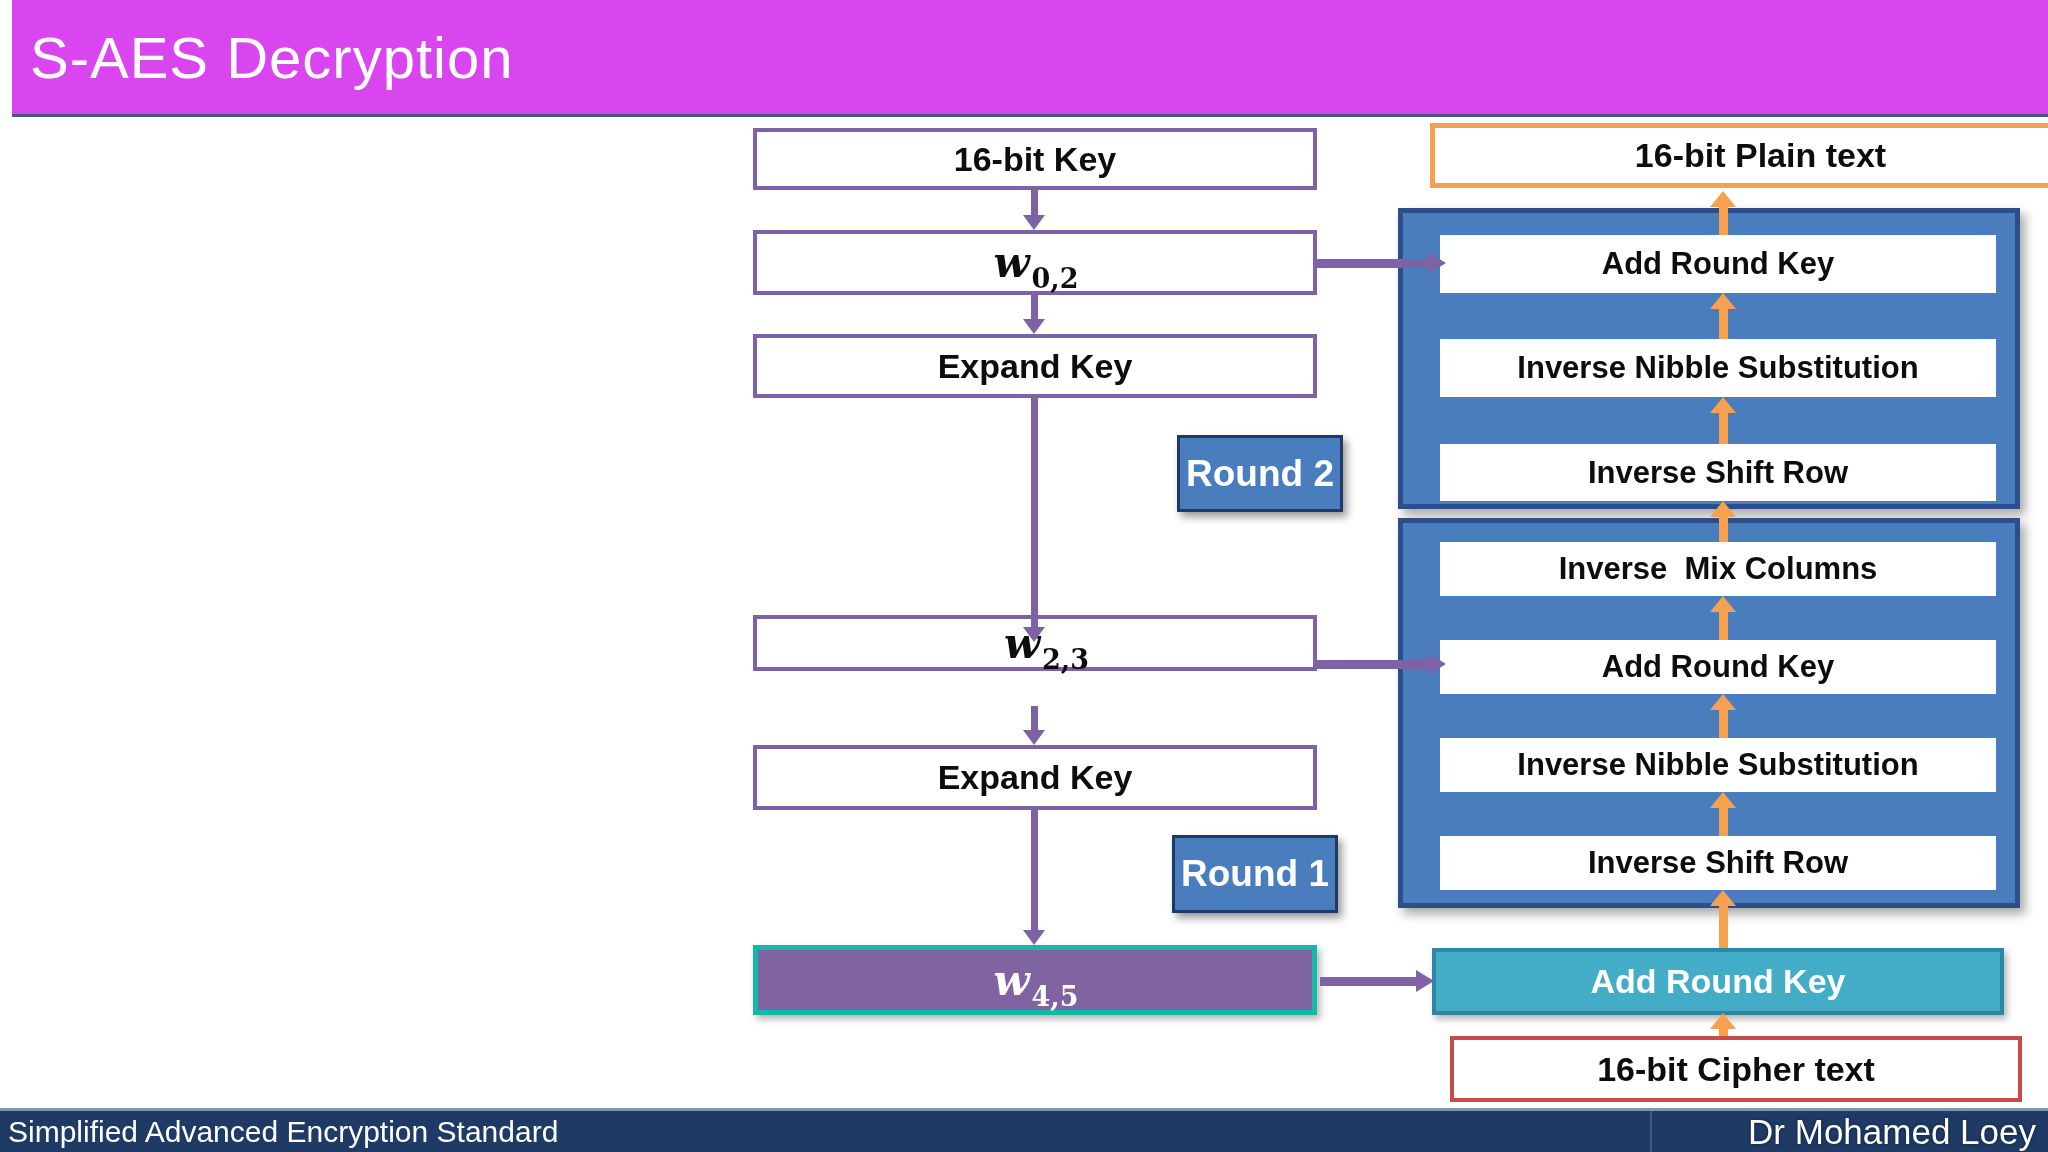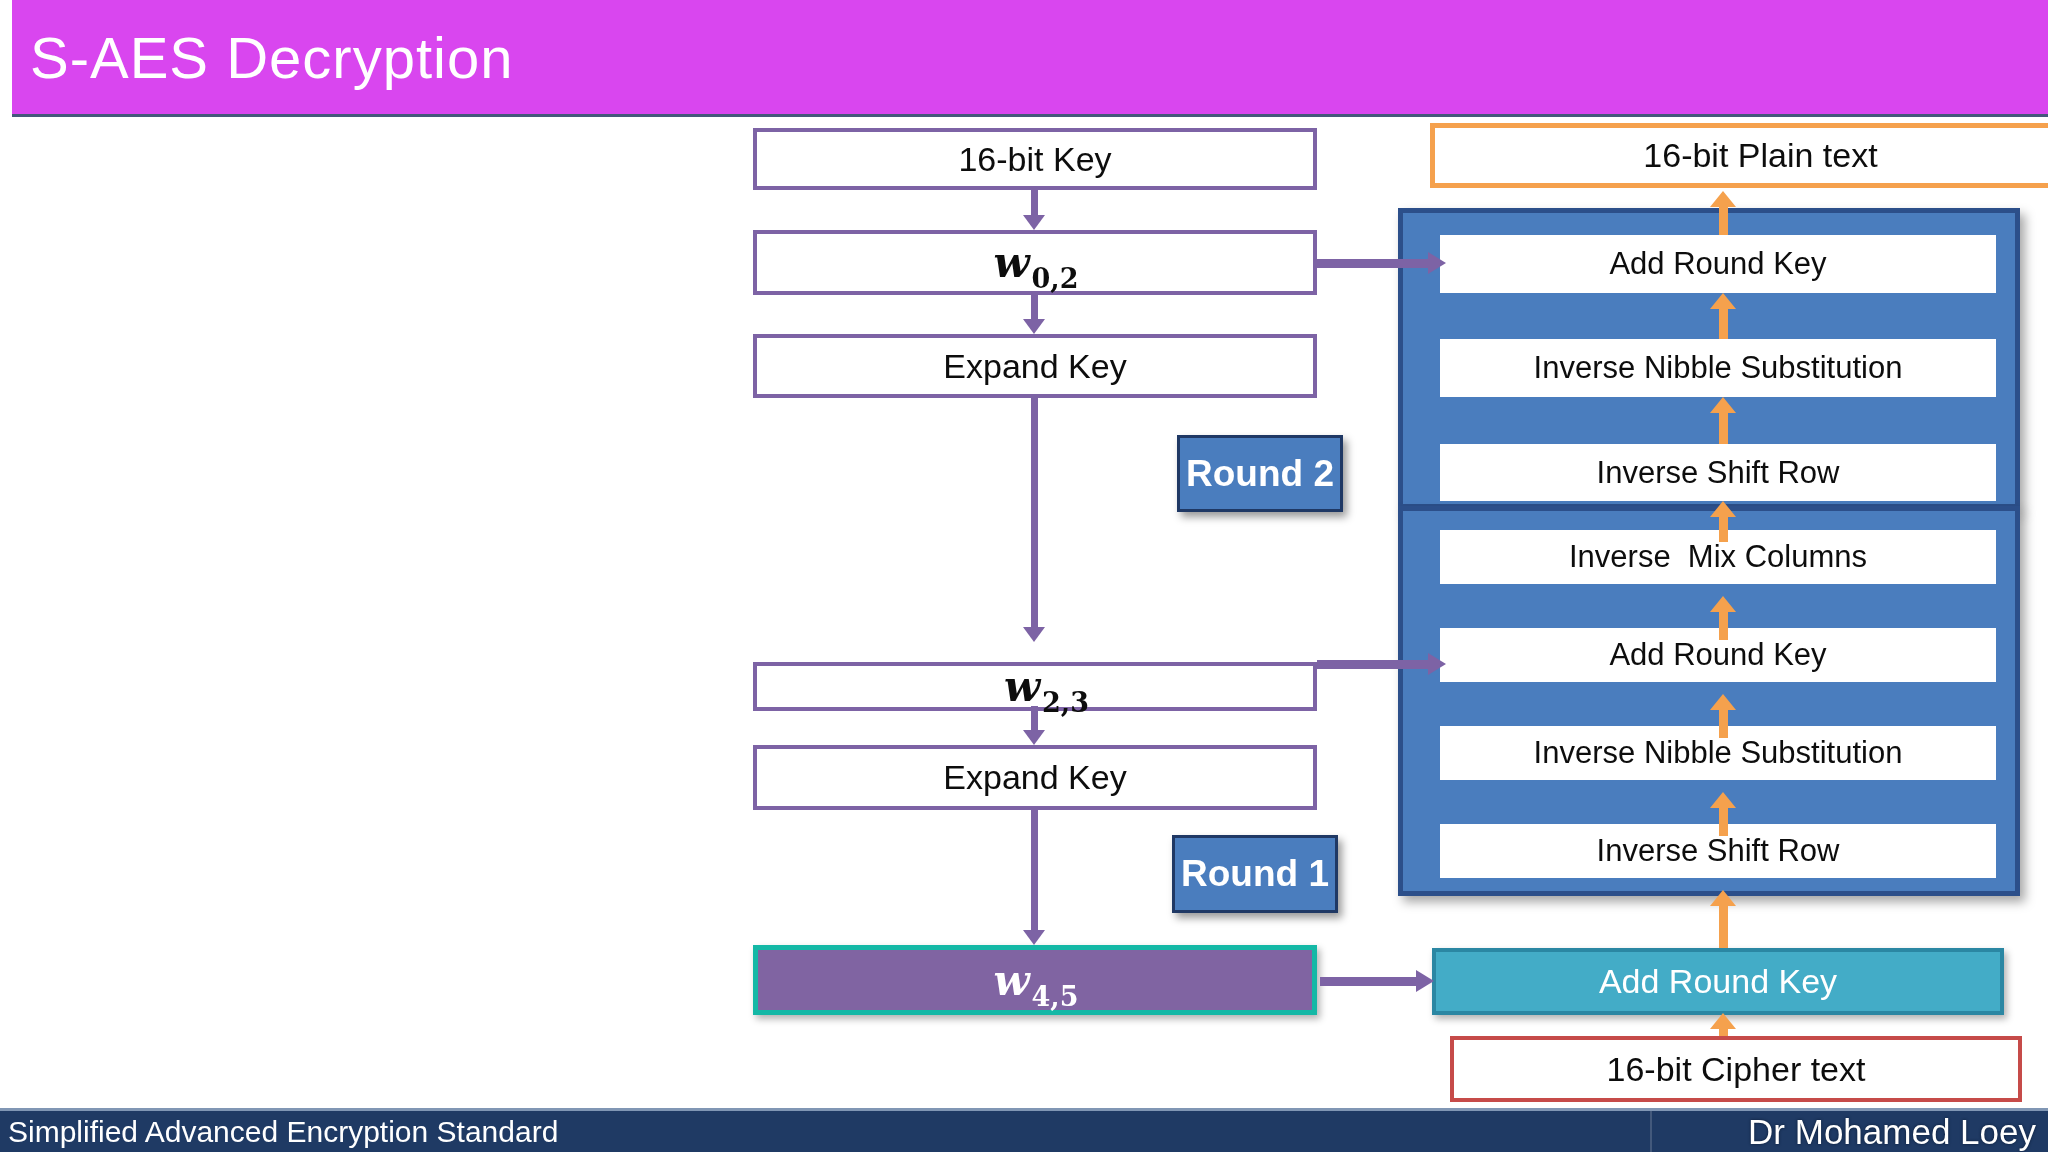--- a/index.html
+++ b/index.html
@@ -16,21 +16,21 @@
   .footerbar{
     position:absolute;left:0;top:1108px;width:2048px;height:41px;background:#1f3a64;
     border-top:3px solid #8096b4;display:flex;align-items:center;justify-content:space-between;
     color:#ffffff;
   }
   .footerbar .fl{font-size:30px;padding-left:8px;}
   .footerbar .fr{font-size:35px;padding-right:12px;text-shadow:0 0 3px rgba(10,25,50,.9);}
   .fdiv{position:absolute;left:1650px;top:1111px;width:2px;height:41px;background:rgba(255,255,255,.16);}
   
   .bx{position:absolute;background:#ffffff;display:flex;align-items:center;justify-content:center;box-sizing:border-box;}
-  .lbl{font-weight:normal;font-size:34px;color:#0d0d0d;white-space:pre;}
+  .lbl{font-weight:bold;font-size:34px;color:#0d0d0d;white-space:pre;}
   .pborder{border:4px solid #7d63a5;}
   .oborder{border:5px solid #f5a14d;}
   .rborder{border:4px solid #c64b49;}
   .purplefill{background:#8064a2;border:5px solid #14b8a6;box-shadow:3px 4px 7px rgba(0,0,0,.3);}
   .tealfill{background:#43acc7;border:4px solid #2b87a3;box-shadow:3px 4px 7px rgba(0,0,0,.3);}
   .purplefill .lbl,.tealfill .lbl{color:#ffffff;}
   
   .wmath{font-family:"DejaVu Serif",serif;color:#0d0d0d;}
   .purplefill .wmath{color:#ffffff;}
   .wbase{font-style:italic;font-weight:bold;font-size:42px;}
@@ -68,21 +68,21 @@
   </div>
 
   <div class="bx pborder" style="left:753px;top:230px;width:564px;height:65px;">
     <span class="wmath"><span class="wbase">w</span><span class="wsub">0,2</span></span>
   </div>
 
   <div class="bx pborder" style="left:753px;top:334px;width:564px;height:64px;">
     <span class="lbl">Expand Key</span>
   </div>
 
-  <div class="bx pborder" style="left:753px;top:662px;width:564px;height:49px;padding-left:21px;">
+  <div class="bx pborder" style="left:753px;top:615px;width:564px;height:56px;padding-left:21px;">
     <span class="wmath"><span class="wbase">w</span><span class="wsub">2,3</span></span>
   </div>
 
   <div class="bx pborder" style="left:753px;top:745px;width:564px;height:65px;">
     <span class="lbl">Expand Key</span>
   </div>
 
   <div class="bx purplefill" style="left:753px;top:945px;width:564px;height:70px;">
     <span class="wmath"><span class="wbase">w</span><span class="wsub">4,5</span></span>
   </div>
@@ -109,21 +109,21 @@
       <span class="lbl">Inverse Nibble Substitution</span>
     </div>
     <div class="step" style="top:231px;height:57px;">
       <span class="lbl">Inverse Shift Row</span>
     </div>
   </div>
   <div class="roundlab" style="left:1177px;top:435px;height:77px;">
     <span>Round 2</span>
   </div>
 
-  <div class="grp" style="top:506px;height:390px;">
+  <div class="grp" style="top:518px;height:390px;">
     <div class="step" style="top:19px;height:54px;">
       <span class="lbl">Inverse  Mix Columns</span>
     </div>
     <div class="step" style="top:117px;height:54px;">
       <span class="lbl">Add Round Key</span>
     </div>
     <div class="step" style="top:215px;height:54px;">
       <span class="lbl">Inverse Nibble Substitution</span>
     </div>
     <div class="step" style="top:313px;height:54px;">

